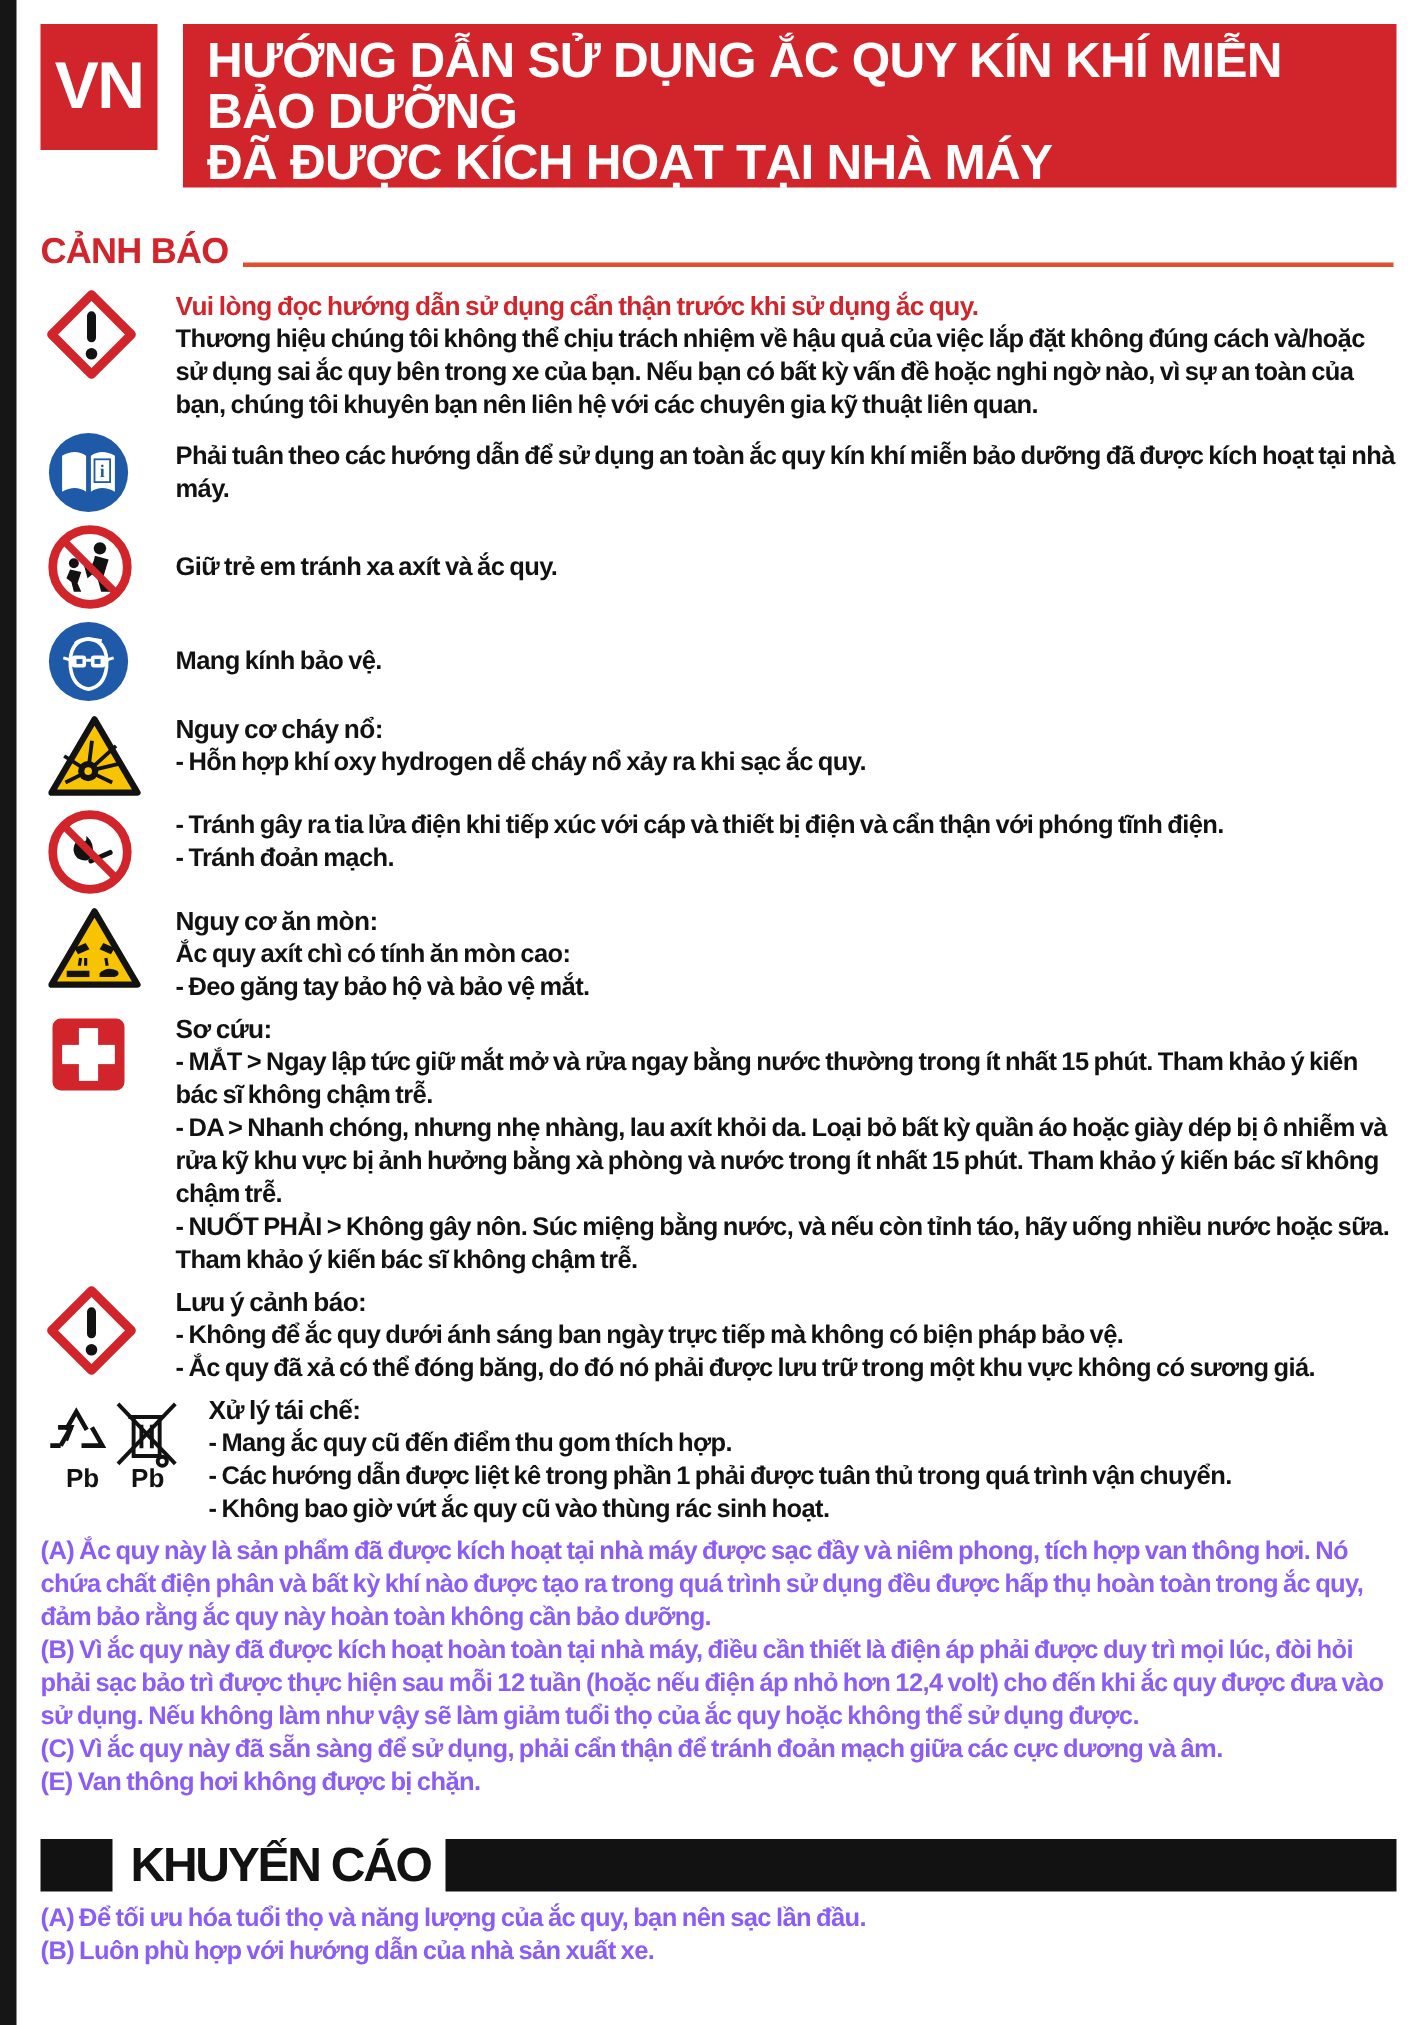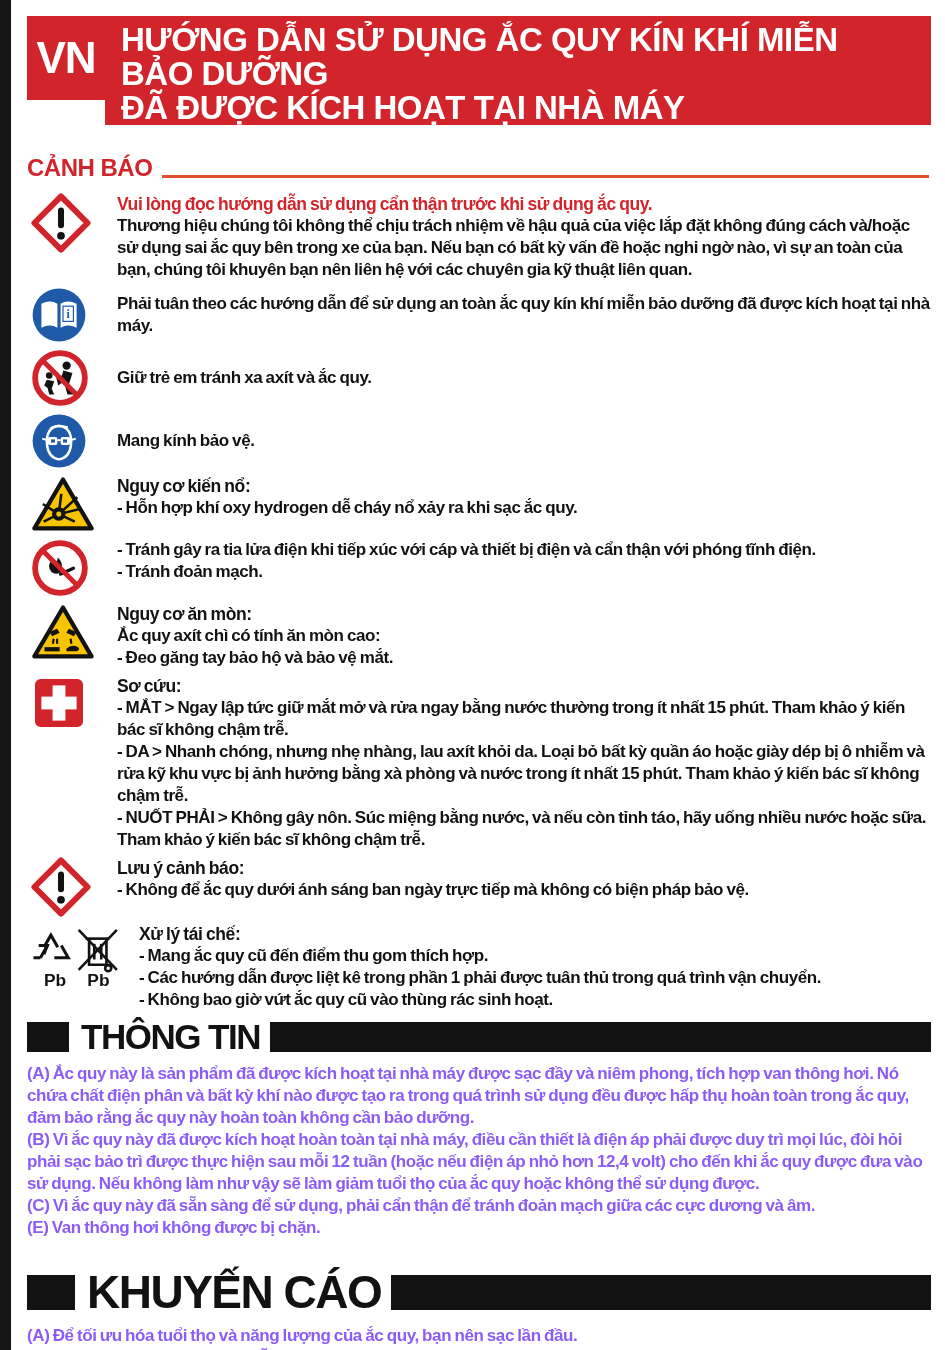--- a/index.html
+++ b/index.html
@@ -2,21 +2,21 @@
 <html style="--red: #d2242b; --accent: #e0502e; --blue: #1f5aa8; --yellow: #f8c300;"><head>
 <meta charset="utf-8">
 <style>
   html,body{margin:0;padding:0;background:#ffffff;}
   body{width:945px;height:1350px;font-family:"Liberation Sans",sans-serif;color:#121212;}
   .page{position:relative;width:945px;height:1350px;box-sizing:border-box;overflow:hidden;background:#fff;}
   .edge-bar{position:absolute;left:0;top:0;width:11px;height:1350px;background:#161616;}
   .content{position:absolute;left:11px;top:0;width:934px;height:1350px;box-sizing:border-box;padding:16px 14px 0 16px;}
 
   
-  .hdr{display:flex;align-items:stretch;}
+  .hdr{display:flex;gap:17px;align-items:stretch;}
   .vn-box{flex:0 0 78px;height:84px;background:var(--red);color:#fff;display:flex;align-items:center;justify-content:center;
           font-size:44px;font-weight:700;letter-spacing:-1px;}
   .title-box{flex:1;background:var(--red);color:#fff;box-sizing:border-box;padding:7px 16px 0 16px;
              font-size:33px;line-height:34px;font-weight:700;letter-spacing:-0.5px;}
 
   
   .warn-head{display:flex;align-items:flex-end;margin:30px 0 12px 0;justify-content:center;}
   .warn-head .txt{color:var(--red);font-size:24px;font-weight:700;letter-spacing:-0.5px;line-height:26px;}
   .warn-head .rule{flex:1;border-bottom:3px solid var(--accent);margin:0 2px 3px 10px;}
 
@@ -35,21 +35,21 @@
   .sec-head{display:flex;align-items:center;}
   .sec-head .sq{background:#121212;}
   .sec-head .ttl{font-weight:700;color:#121212;letter-spacing:-1.5px;padding:0 10px 0 12px;white-space:nowrap;}
   .sec-head .bar{flex:1;background:#121212;}
   .sec-head.info{margin-top:6px;}
   .sec-head.info .sq{width:42px;height:30px;}
   .sec-head.info .ttl{font-size:35px;}
   .sec-head.info .bar{height:30px;}
   .sec-head.reco{margin-top:26px;}
   .sec-head.reco .sq{width:48px;height:35px;}
-  .sec-head.reco .ttl{font-size:46px;}
+  .sec-head.reco .ttl{font-size:32px;}
   .sec-head.reco .bar{height:35px;}
 
   .paras{margin-top:6px;font-size:17px;line-height:22px;font-weight:700;letter-spacing:-0.4px;word-spacing:-1px;color:#8b5cf6;}
   .paras p{margin:0;}
 </style>
 </head>
 <body>
 
 <div class="page">
   <div class="edge-bar"></div>
@@ -156,21 +156,21 @@
       <line x1="33" y1="46" x2="52" y2="55"></line>
                 <line x1="33" y1="46" x2="14" y2="34"></line>
       <line x1="33" y1="46" x2="15" y2="55"></line>
                 <line x1="33" y1="46" x2="36" y2="22"></line>
               </g>
     <circle cx="33" cy="46" r="8" fill="#121212"></circle>
     <circle cx="33" cy="46" r="3" fill="#f8c300"></circle>
             </svg>
           </div>
     <div class="w-body">
-      <div class="w-title black">Nguy cơ kiến nổ:</div>
+      <div class="w-title black">Nguy cơ cháy nổ:</div>
       <div class="w-lines">
               <div class="w-line">- Hỗn hợp khí oxy hydrogen dễ cháy nổ xảy ra khi sạc ắc quy.</div>
             </div>
     </div>
   </div>
 
   <div class="w-item">
     <div class="w-icon">
             <svg width="58" height="58" viewBox="0 0 70 70">
     <circle cx="35" cy="35" r="30" fill="#fff" stroke="#d2242b" stroke-width="7"></circle>
@@ -232,20 +232,21 @@
             <svg width="60" height="60" viewBox="0 0 70 70">
     <polygon points="35,4 66,35 35,66 4,35" fill="#fff" stroke="#d2242b" stroke-width="7" stroke-linejoin="round"></polygon>
     <rect x="31.5" y="17" width="7" height="24" rx="3.5" fill="#121212"></rect>
     <circle cx="35" cy="50" r="4.5" fill="#121212"></circle>
             </svg>
           </div>
     <div class="w-body">
       <div class="w-title black">Lưu ý cảnh báo:</div>
       <div class="w-lines">
               <div class="w-line">- Không để ắc quy dưới ánh sáng ban ngày trực tiếp mà không có biện pháp bảo vệ.</div>
+              <div class="w-line">- Ắc quy đã xả có thể đóng băng, do đó nó phải được lưu trữ trong một khu vực không có sương giá.</div>
             </div>
     </div>
   </div>
 
   <div class="w-item">
     <div class="w-icon wide">
             <svg width="104" height="66" viewBox="0 0 118 76">
     <g fill="none" stroke="#121212" stroke-width="3.5">
       <path d="M14 28 L22 14 L30 28"></path>
       <path d="M34 26 L42 40 L26 40"></path>
@@ -269,25 +270,20 @@
       <div class="w-title black">Xử lý tái chế:</div>
       <div class="w-lines">
               <div class="w-line">- Mang ắc quy cũ đến điểm thu gom thích hợp.</div>
               <div class="w-line">- Các hướng dẫn được  liệt kê trong phần 1 phải được tuân thủ trong quá trình vận chuyển.</div>
               <div class="w-line">- Không bao giờ vứt ắc quy cũ vào thùng rác sinh hoạt.</div>
             </div>
     </div>
   </div>
 </div>
 
-    <div class="sec-head info">
-      <span class="sq"></span>
-      <span class="ttl">THÔNG TIN</span>
-      <span class="bar"></span>
-    </div>
     <div class="paras">
         <p>(A) Ắc quy này là sản phẩm đã được kích hoạt tại nhà máy được sạc đầy và niêm phong, tích hợp van thông hơi. Nó chứa chất điện phân và bất kỳ khí nào được tạo ra trong quá trình sử dụng đều được hấp thụ hoàn toàn trong ắc quy, đảm bảo rằng ắc quy này hoàn toàn không cần bảo dưỡng.</p>
         <p>(B) Vì ắc quy này đã được kích hoạt hoàn toàn tại nhà máy, điều cần thiết là điện áp phải được duy trì mọi lúc, đòi hỏi phải sạc bảo trì được thực hiện sau mỗi 12 tuần (hoặc nếu điện áp nhỏ hơn 12,4 volt) cho đến khi ắc quy được đưa vào sử dụng. Nếu không làm như vậy sẽ làm giảm tuổi thọ của ắc quy hoặc không thể sử dụng được.</p>
         <p>(C) Vì ắc quy này đã sẵn sàng để sử dụng, phải cẩn thận để tránh đoản mạch giữa các cực dương và âm.</p>
         <p>(E) Van thông hơi không được bị chặn.</p>
       </div>
 
     <div class="sec-head reco">
       <span class="sq"></span>
       <span class="ttl">KHUYẾN CÁO</span>

